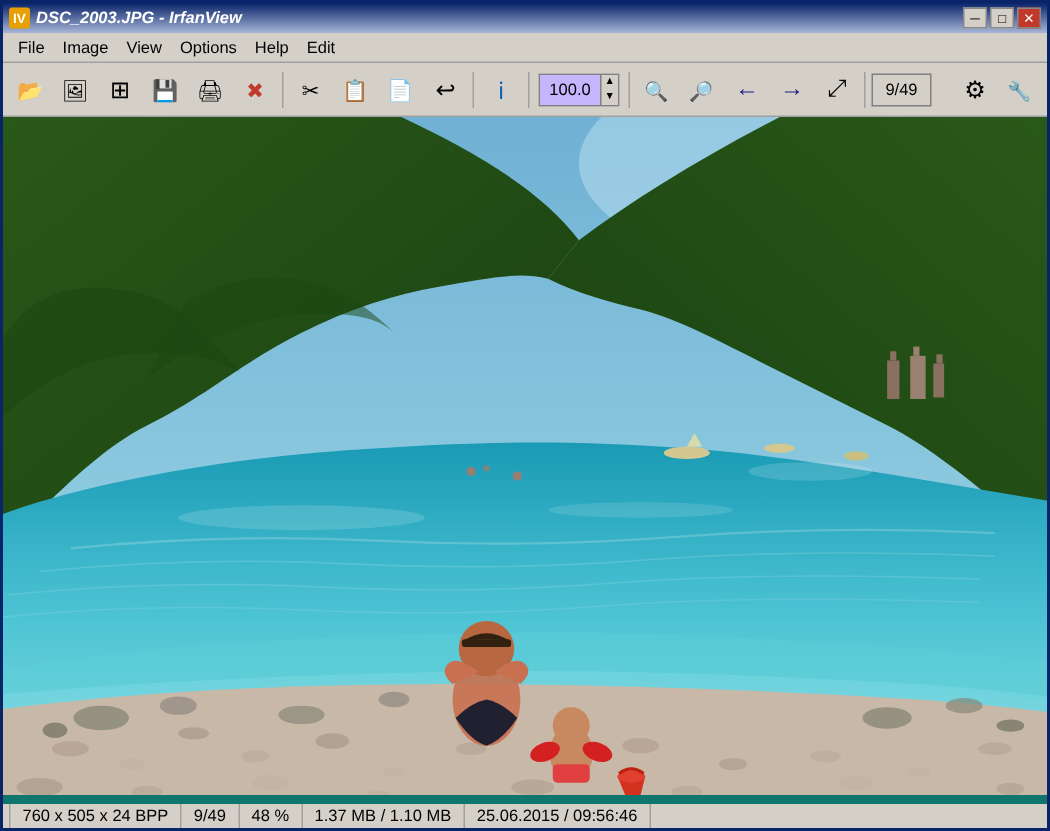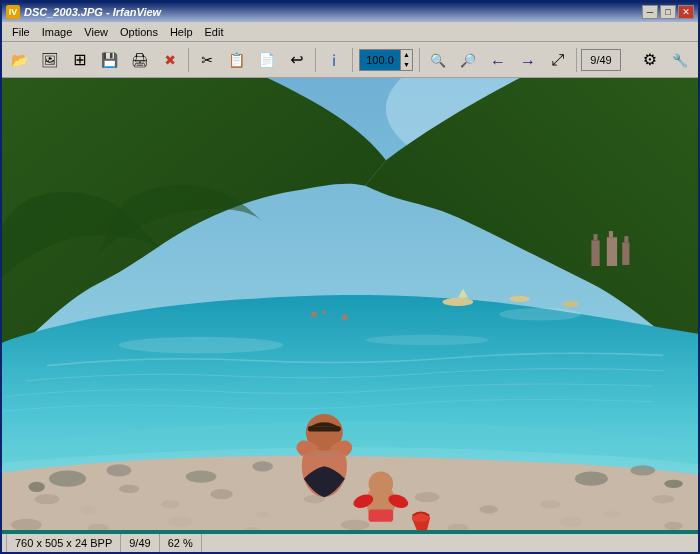--- a/index.html
+++ b/index.html
@@ -119,21 +119,21 @@
       height: 22px;
       margin: 0 2px;
     }
     .zoom-input {
       width: 40px;
       height: 20px;
       border: none;
       outline: none;
       font-size: 11px;
       text-align: center;
-      background: #0369a1;
+      background: #c4b5fd;
     }
     .zoom-arrows {
       display: flex;
       flex-direction: column;
       width: 12px;
       height: 20px;
     }
     .zoom-arrow {
       width: 12px;
       height: 10px;
@@ -181,21 +181,21 @@
       width: 100%;
       height: 100%;
     }
 
     
     .status-bar {
       background: #d4d0c8;
       height: 22px;
       display: flex;
       align-items: center;
-      border-top: 4px solid #0f766e;
+      border-top: 6px solid #0f766e;
       font-size: 11px;
       padding: 0 4px;
     }
     .status-segment {
       padding: 1px 8px;
       border-right: 1px solid #a0a0a0;
       height: 100%;
       display: flex;
       align-items: center;
     }
@@ -460,15 +460,17 @@
         <circle cx="340" cy="233" r="3" fill="#c87050" opacity="0.7"></circle>
 
         <ellipse cx="530" cy="230" rx="40" ry="6" fill="#ffffff" opacity="0.15"></ellipse>
       </svg>
     </div>
   </div>
 
   <div class="status-bar">
     <div class="status-segment">760 x 505 x 24 BPP</div>
     <div class="status-segment">9/49</div>
-    <div class="status-segment">62 %</div>
+    <div class="status-segment">48 %</div>
+    <div class="status-segment">1.37 MB / 1.10 MB</div>
+    <div class="status-segment">25.06.2015 / 09:56:46</div>
   </div>
 </div>
 
 </body></html>

